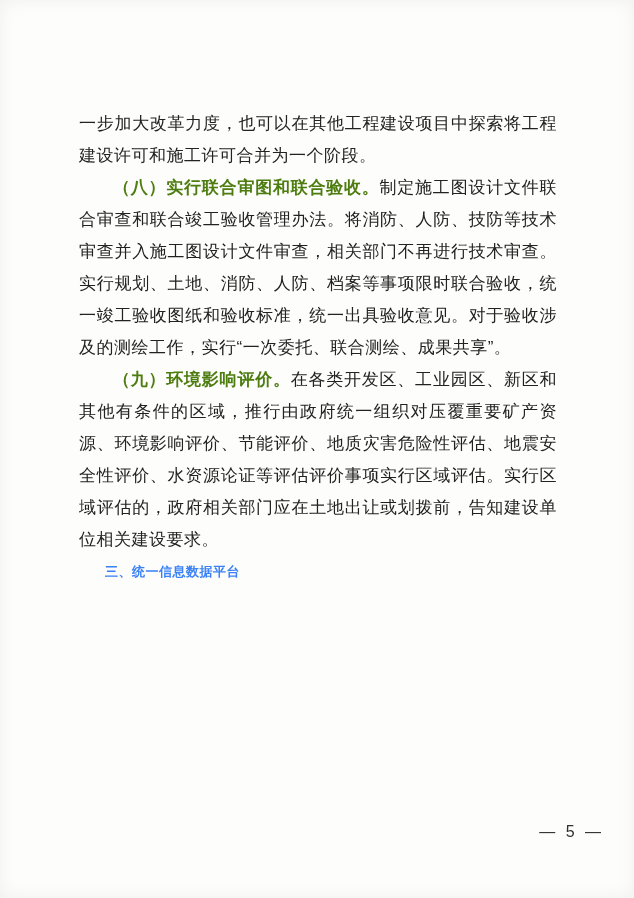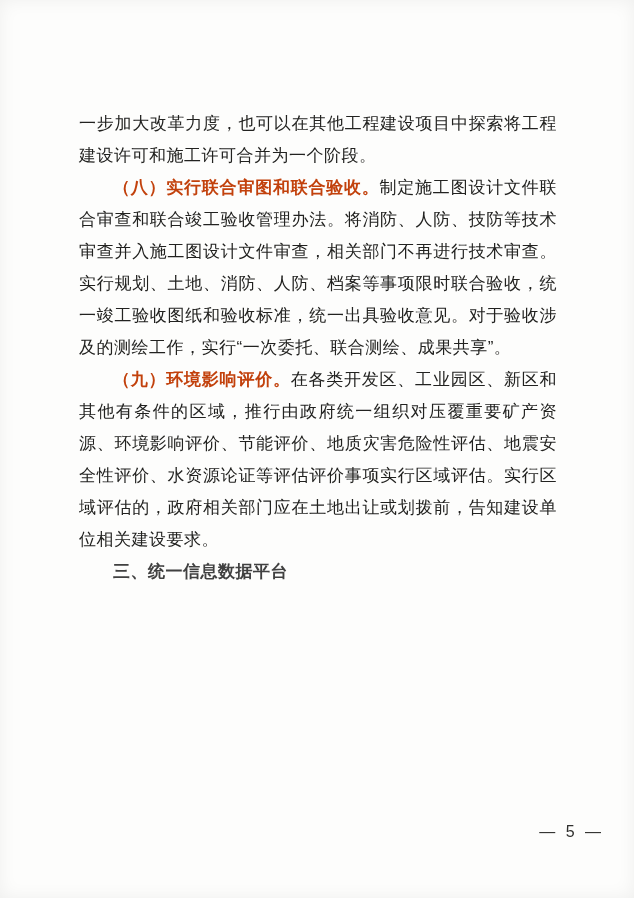--- a/index.html
+++ b/index.html
@@ -32,29 +32,29 @@
   }
   .para {
     margin: 0;
     text-indent: 2em;
   }
   .para.no-indent {
     text-indent: 0;
   }
   .lead {
     font-weight: bold;
-    color: #c2410c;
+    color: #4d7c0f;
   }
   .section-heading {
     margin: 0;
     text-indent: 2em;
-    font-size: 17px;
+    font-size: 13px;
     line-height: 32px;
     font-weight: bold;
-    color: #404040;
+    color: #3b82f6;
   }
   .page-number {
     position: absolute;
     right: 30px;
     top: 820px;
     font-size: 16px;
     line-height: 24px;
     color: #30302e;
     letter-spacing: 3px;
     white-space: nowrap;

